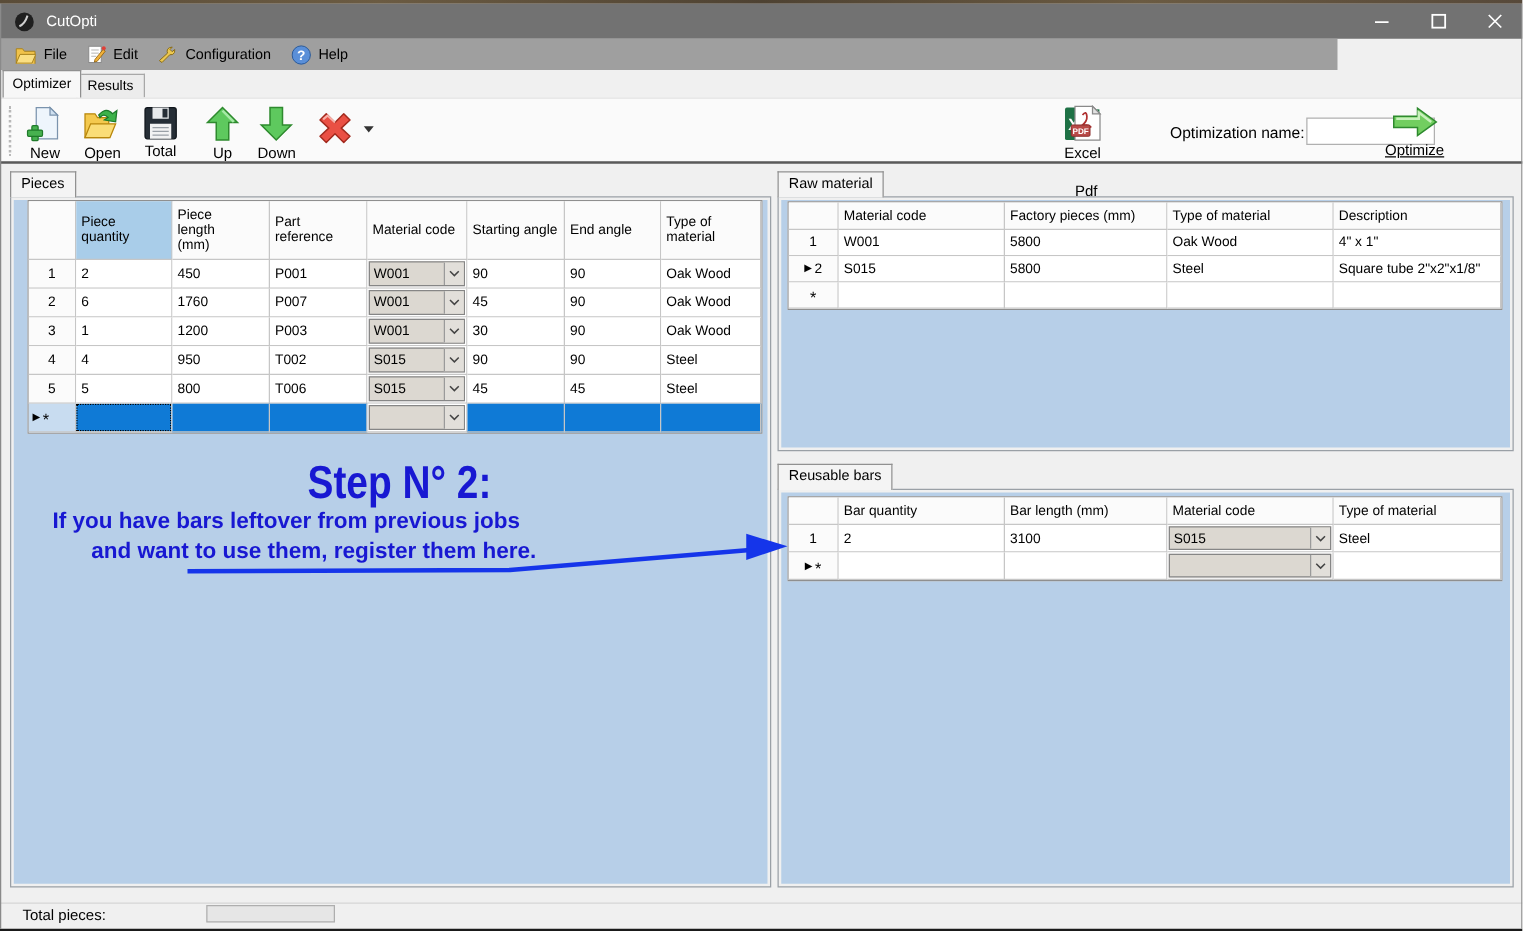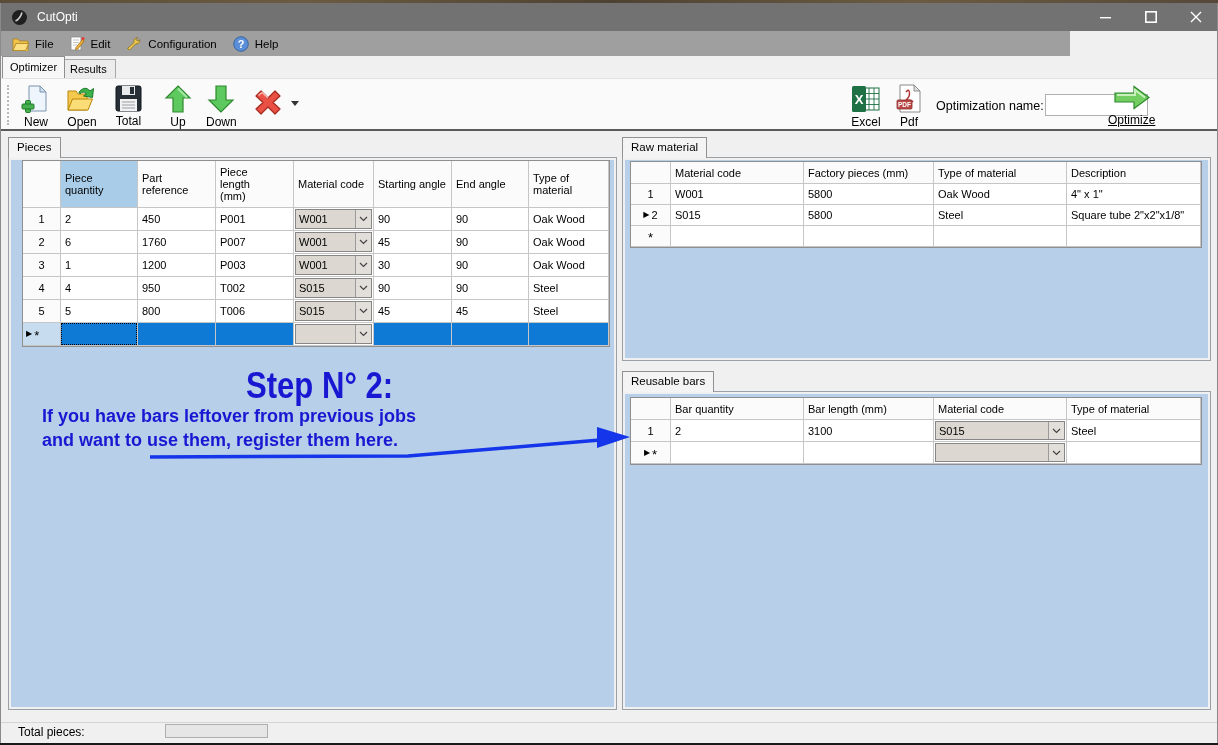--- a/index.html
+++ b/index.html
@@ -190,21 +190,21 @@
 
   <div class="tb-btn" style="left:851px;">
     <svg width="30" height="30" viewBox="0 0 30 30">
         <rect x="13" y="4" width="15" height="22" fill="#fff" stroke="#1e7145" stroke-width="1"></rect>
         <path d="M13 9.5 h15 M13 15 h15 M13 20.5 h15 M18 4 v22 M23 4 v22" stroke="#1e7145" stroke-width="0.9"></path>
         <rect x="1" y="2" width="14" height="26" rx="1.5" fill="#1e7145"></rect>
         <text x="8" y="20" font-size="13" font-weight="bold" fill="#fff" text-anchor="middle" font-family="Liberation Sans,sans-serif">X</text>
       </svg>
     <span class="tb-label">Excel</span>
   </div>
-  <div class="tb-btn" style="left:895px;">
+  <div class="tb-btn" style="left:855px;gap:31px;">
     <svg width="28" height="30" viewBox="0 0 28 30">
         <path d="M5 1 h14 l6 6 v21 H5 z" fill="#fff" stroke="#8a8a8a" stroke-width="1"></path>
         <path d="M19 1 l6 6 h-6 z" fill="#e2e2e2" stroke="#8a8a8a" stroke-width="1"></path>
         <path d="M11 8 q3 -4 3.5 1 q0.5 4 -4.5 8 q6 -2 8 1" stroke="#b03030" stroke-width="1.4" fill="none"></path>
         <rect x="2" y="16" width="15" height="9" rx="1" fill="#b94a48" stroke="#8c2e2c" stroke-width="0.8"></rect>
         <text x="9.5" y="23" font-size="6.5" font-weight="bold" fill="#fff" text-anchor="middle" font-family="Liberation Sans,sans-serif">PDF</text>
       </svg>
     <span class="tb-label">Pdf</span>
   </div>
 
@@ -226,24 +226,24 @@
   <div class="panel-body" style="left:0; top:20px; width:609px; height:553px;">
     <div class="panel-page"></div>
   </div>
   <div class="grid" id="pieces-grid" style="left:14px; top:23px; width:588px; height:187px;">
       <div class="grow" style="height: 47px;">
         <div class="gcell hdr rowhdr" style="width: 38px;"></div>
         <div class="gcell hdr colsel" style="width: 77px; height: 47px;">
           <span style="display: inline-block; width: 46px;">Piece quantity</span>
         </div>
         <div class="gcell hdr" style="width: 78px; height: 47px;">
+          <span style="display: inline-block; width: 48px;">Piece length (mm)</span>
+        </div>
+        <div class="gcell hdr" style="width: 78px; height: 47px;">
           <span style="display: inline-block; width: 56px;">Part reference</span>
-        </div>
-        <div class="gcell hdr" style="width: 78px; height: 47px;">
-          <span style="display: inline-block; width: 48px;">Piece length (mm)</span>
         </div>
         <div class="gcell hdr" style="width: 80px; height: 47px;">Material code</div>
         <div class="gcell hdr" style="width: 78px; height: 47px;">Starting angle</div>
         <div class="gcell hdr" style="width: 77px; height: 47px;">End angle</div>
         <div class="gcell hdr" style="width: 80px; height: 47px;">Type of material</div>
       </div>
       <div class="grow" style="height: 23px;">
         <div class="gcell rowhdr" style="width: 38px;">
           <span>1</span>
         </div>
@@ -467,21 +467,21 @@
             </div>
           </div>
         </div>
         <div class="gcell" style="width: 134px;"></div>
       </div>
     </div>
 </div>
 
 <div id="anno-title" style="left:246px; top:367px;">Step N° 2:</div>
 <div id="anno-line1" style="left:42px; top:406px;">If you have bars leftover from previous jobs</div>
-<div id="anno-line2" style="left:42px; top:430px;">and want to use them, register them here.</div>
+<div id="anno-line2" style="left:73px; top:430px;">and want to use them, register them here.</div>
 <svg id="arrow-svg" width="1218" height="745">
   <path d="M150 457 L408 456 L600 440" stroke="#1535ea" stroke-width="3.5" fill="none"></path>
   <polygon points="597,427 630,437 597,448" fill="#1535ea"></polygon>
 </svg>
 
 <div class="abs" id="statusbar"></div>
 <span class="abs" id="status-label">Total pieces:</span>
 <span class="abs" id="status-value">18</span>
 <div class="abs" id="progress"></div>
 <div class="abs" id="bottom-edge"></div>

